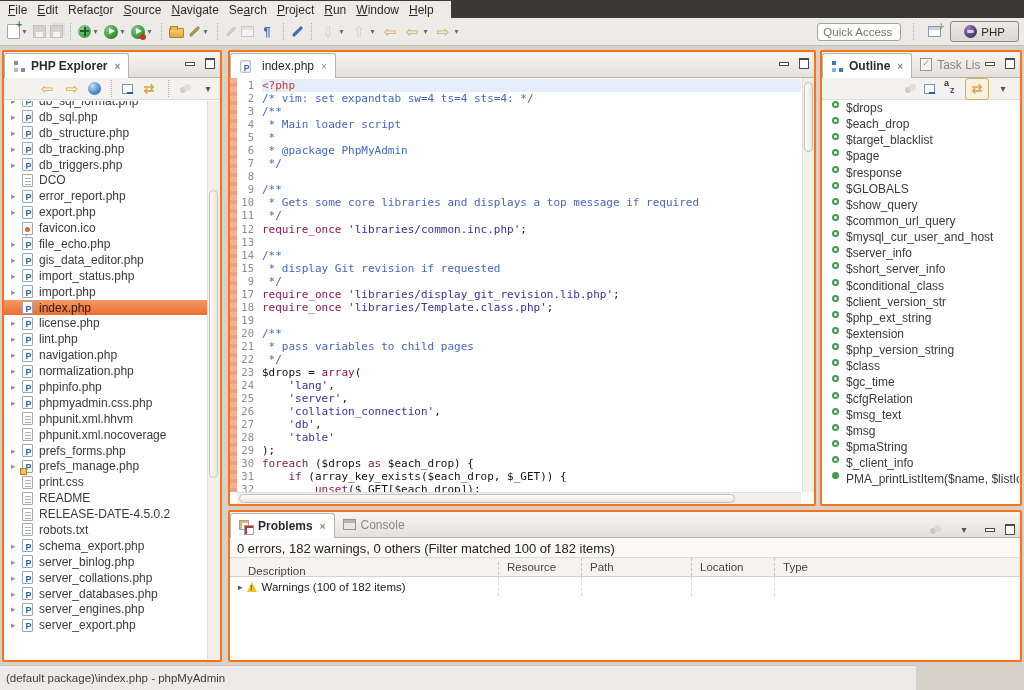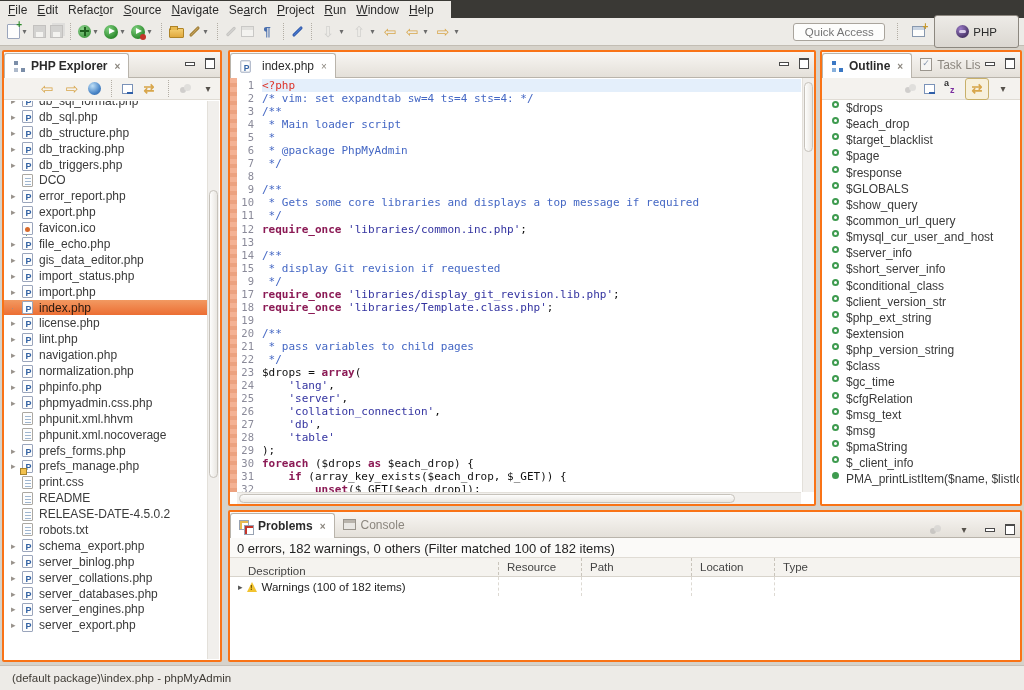--- a/index.html
+++ b/index.html
@@ -49,24 +49,24 @@
   .i-collapse { width:11px; height:10px; border:1px solid #7A92B8; background:#fff; }
   .i-collapse::after { content:""; position:absolute; left:4px; top:7px; width:6px; height:2px; background:#2F5FA8; }
   .i-focus { width:13px; height:11px; opacity:.55; }
   .i-focus::before { content:""; position:absolute; left:1px; bottom:1px; width:6px; height:6px; border-radius:50%; background:#9a97c9; }
   .i-focus::after { content:""; position:absolute; right:1px; top:1px; width:7px; height:7px; border-radius:50%; background:#c3c0da; }
   .i-sort::before { content:"a"; position:absolute; left:2px; top:-2px; font:bold 9px "Liberation Sans",sans-serif; color:#333; }
   .i-sort::after { content:"z"; position:absolute; left:8px; top:5px; font:bold 9px "Liberation Sans",sans-serif; color:#7B2FA0; }
   .toggled { background:#F7F0DC; border:1px solid #C8B06A; border-radius:3px; }
 
   .right-tools { margin-left:auto; display:flex; align-items:center; gap:7px; }
-  .quick-access { width:92px; height:18px; border:1px solid #A9A49C; border-radius:3px; background:#FDFDFC;
-                  font-size:11.5px; color:#8a857d; padding:0 5px; font-family:"Liberation Sans",sans-serif;text-align:center; }
+  .quick-access { width:84px; height:18px; border:1px solid #A9A49C; border-radius:3px; background:#FDFDFC;
+                  font-size:11.5px; color:#8a857d; padding:0 5px; font-family:"Liberation Sans",sans-serif; }
   .persp-btn { display:flex; align-items:center; gap:4px; border:1px solid #8C877F; border-radius:3px;
-               background:linear-gradient(#EDEBE7,#DBD7D1); padding:2px 21px; height:33px; }
+               background:linear-gradient(#EDEBE7,#DBD7D1); padding:2px 13px; height:21px; }
   .persp-btn .plabel { font-size:11.5px; color:#2b2b2b; }
   .i-php-persp { width:13px; height:13px; border-radius:50%; background:radial-gradient(circle at 35% 30%,#9B7BC8,#4A3568 70%); }
   .i-php-persp::after { content:""; position:absolute; left:3px; top:5px; width:7px; height:3px; border-radius:2px; background:#D8CCE8; }
   .i-openpersp { width:13px; height:11px; border:1px solid #8898AE; background:linear-gradient(#C9D4E2 0 3px,#FDFDFC 3px); }
   .i-openpersp::after { content:"+"; position:absolute; right:-4px; top:-6px; color:#C89A2E; font:bold 10px "Liberation Sans",sans-serif; }
 
   
   .panel { position:absolute; background:#fff; border:2px solid #f97316; border-radius:2px; overflow:hidden; }
   .p-explorer { left:2px;  top:50px; width:220px; height:612px; }
   .p-editor   { left:228px; top:50px; width:588px; height:456px; }
@@ -111,21 +111,21 @@
   .ruler { position:absolute; left:0; top:0; width:7px; bottom:12px;
            background:repeating-linear-gradient(180deg,#F4B294 0 5px,#ECA280 5px 9px); }
   .code { position:absolute; left:7px; top:1px; right:13px; bottom:12px; overflow:hidden;
           font-family:"DejaVu Sans Mono",monospace; font-size:11px; }
   .cl { display:flex; height:13.05px; line-height:13.05px; }
   .ln { width:25px; text-align:right; padding-right:8px; color:#8A8A99; flex:none; font-size:10.5px; }
   .lt { flex:1; white-space:pre; color:#111; }
   .cl.hl .lt { background:#E4EFFB; }
   .c-tag { color:#DD3328; }
   .c-cm  { color:#4467C4; }
-  .c-kw  { color:#8B1A55; font-weight:bold; }
+  .c-kw  { color:#8B1A55; font-weight:normal; }
   .c-str { color:#3333A0; }
   .c-pl  { color:#111; }
   .hscroll { position:absolute; left:7px; right:13px; bottom:0; height:12px; background:#F1EFEC; border-top:1px solid #E3E0DA; }
   .hthumb { position:absolute; top:1px; left:2px; width:88%; height:9px; background:linear-gradient(#FDFDFC,#E9E6E1); border:1px solid #C6C2BB; border-radius:5px; }
 
   
   .olist { position:absolute; top:49px; left:0; right:1px; bottom:1px; overflow:hidden; font-size:12px; }
   .orow { height:16.15px; display:flex; align-items:flex-start; padding-left:10px; color:#3a3a3a; white-space:nowrap; }
   .bullet { width:7px; height:7px; border-radius:50%; border:2px solid #3E9B4F; background:#fff; margin-right:7px; flex:none; }
   .bullet.func { background:#3E9B4F; }
@@ -148,22 +148,22 @@
   .pr-arrow { font-size:9px; color:#555; margin-right:4px; }
   .warn-tri { width:0; height:0; border-left:5.5px solid transparent; border-right:5.5px solid transparent;
               border-bottom:10px solid #F2C330; position:relative; margin-right:5px; flex:none; }
   .warn-tri::after { content:"!"; position:absolute; left:-1.5px; top:1px; font:bold 8px "Liberation Sans",sans-serif; color:#6b5200; }
   .i-problems { width:14px; height:13px; position:relative; }
   .i-problems::before { content:""; position:absolute; left:0; top:0; width:8px; height:8px; background:#fff; border:1px solid #98A2B2; box-shadow:inset 2px 2px 0 #E8B94F; }
   .i-problems::after { content:""; position:absolute; left:5px; top:5px; width:8px; height:8px; background:#fff; border:1px solid #98A2B2; box-shadow:inset 2px 2px 0 #C4342A; }
   .i-console { width:13px; height:11px; border:1px solid #9a958d; background:linear-gradient(#B9B4AC 0 3px,#E9E7E3 3px); }
 
   
-  .statusbar { position:absolute; left:0; top:665px; width:1024px; height:25px; background:#EDEBE7;
-               border-top:1px solid #C6C1B9; font-size:11.5px; color:#3f3b35; display:flex; align-items:center; padding-left:12px; }
+  .statusbar { position:absolute; left:0; top:665px; width:916px; height:25px; background:#EDEBE7;
+               border-top:1px solid #C6C1B9; font-size:11.5px; color:#3f3b35; display:flex; align-items:center; padding-left:6px; }
 </style>
 </head>
 <body>
 
 <div class="menubar">
   <div class="menus" id="menus">
       <div class="menu-item"><u>F</u>ile</div>
       <div class="menu-item"><u>E</u>dit</div>
       <div class="menu-item">Refac<u>t</u>or</div>
       <div class="menu-item"><u>S</u>ource</div>

